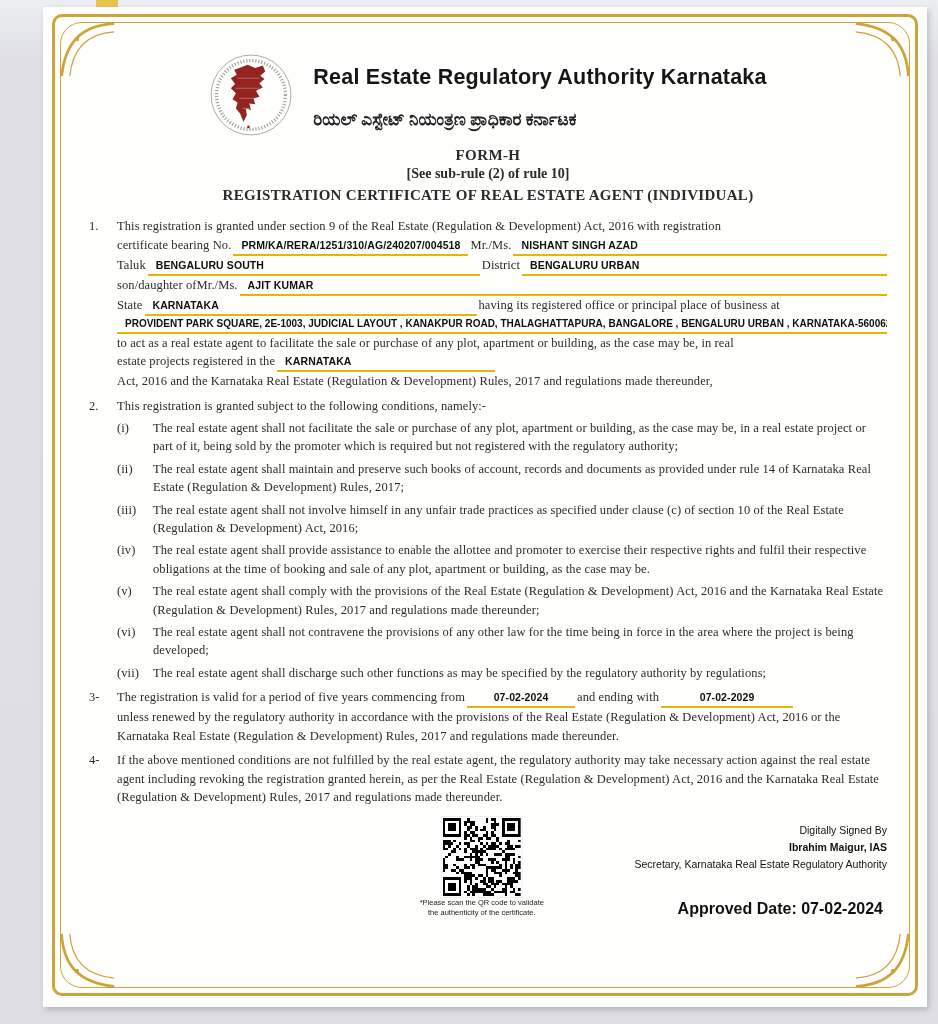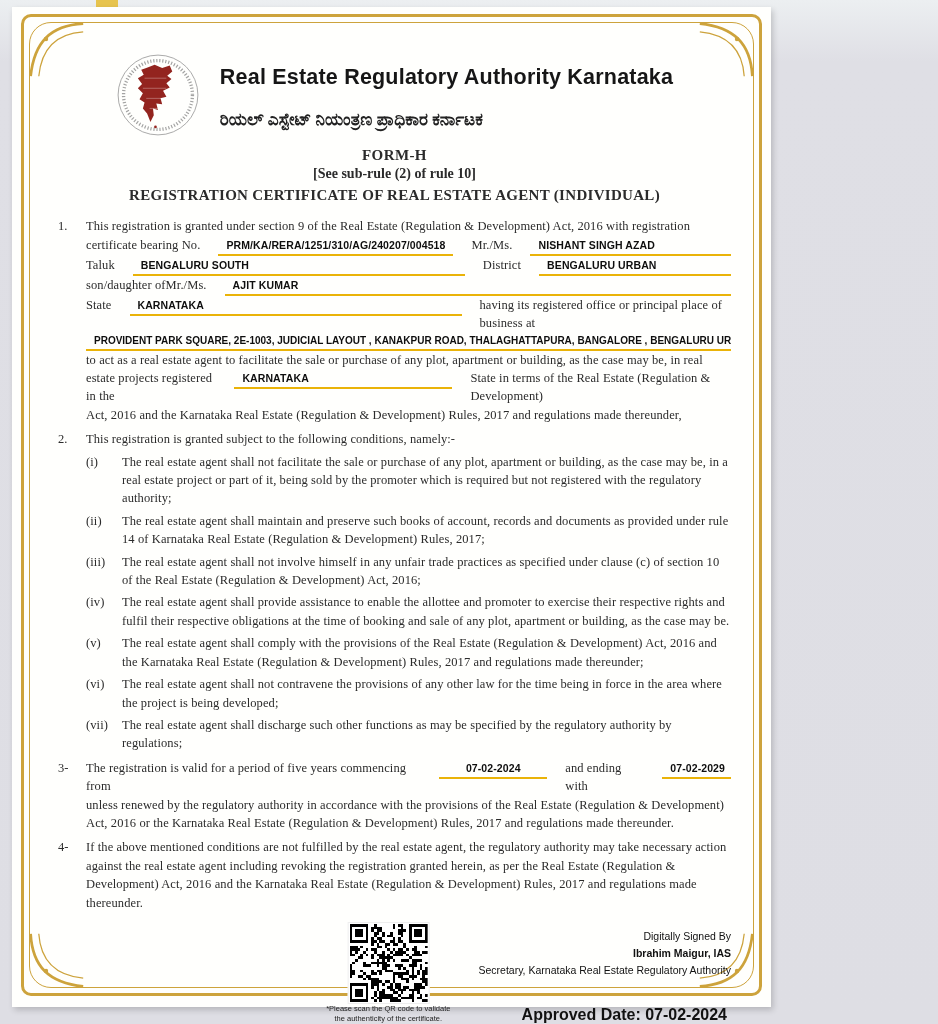--- a/index.html
+++ b/index.html
@@ -8,21 +8,21 @@
     width:938px; height:1024px;
     background:#e0e0e6;
     font-family:"Liberation Serif", serif;
     color:#2b2b2b;
     overflow:hidden;
   }
   .canvas { position:relative; width:938px; height:1024px; background:linear-gradient(180deg,#eceff1 0%, #dfdfe5 6%, #dedee4 100%); }
   .scan-tab { position:absolute; left:96px; top:0; width:22px; height:7px; background:#e7c44e; }
 
   .paper {
-    position:absolute; left:12px; top:7px; width:759px; height:1000px;
+    position:absolute; left:43px; top:7px; width:884px; height:1000px;
     background:#fffffd;
     box-shadow: 2px 3px 6px rgba(0,0,0,0.18);
   }
   .frame { position:absolute; inset:7px 9px 11px 9px; border:3px solid #cda33c; border-radius:10px; }
   .frame-inner { position:absolute; inset:5px; border:1.5px solid #cda33c; border-radius:22px; }
   .corner { position:absolute; width:58px; height:58px; pointer-events:none; }
   .corner svg { display:block; }
   .corner.tl { left:3px; top:3px; }
   .corner.tr { right:3px; top:3px; transform:rotate(90deg); }
   .corner.br { right:3px; bottom:3px; transform:rotate(180deg); }
@@ -41,21 +41,21 @@
   .form-title { font-weight:bold; font-size:15px; letter-spacing:0.4px; }
   .form-rule { font-weight:bold; font-size:14px; }
   .cert-title { font-weight:bold; font-size:15px; letter-spacing:0.3px; margin-top:1px; }
 
   
   .doc-body { margin-top:12px; font-size:12.5px; line-height:18.4px; letter-spacing:0.1px; }
   .item { display:flex; margin-top:6px; }
   .item .num { width:28px; flex:0 0 28px; }
   .item .ibody { flex:1; min-width:0; }
 
-  .fline { display:flex; align-items:baseline; gap:18px; }
+  .fline { display:flex; align-items:baseline; gap:2px; }
   .field {
     font-family:"Liberation Sans", sans-serif; font-weight:bold;
     font-size:10.5px; color:#0e0e0e;
     border-bottom:2px solid #eab308;
     padding:0 8px 1px 8px; line-height:15px;
     white-space:nowrap; overflow:hidden;
   }
   .grow { flex:1 1 auto; }
   .w330 { flex:0 0 332px; }
   .w210 { flex:0 0 218px; }
@@ -165,21 +165,20 @@
               <span class="field w330">KARNATAKA</span>
               <span>having its registered office or principal place of business at</span>
             </div>
             <div class="fline">
               <span class="field grow addr">PROVIDENT PARK SQUARE, 2E-1003, JUDICIAL LAYOUT , KANAKPUR ROAD, THALAGHATTAPURA, BANGALORE , BENGALURU URBAN , KARNATAKA-560062</span>
             </div>
             <div>to act as a real estate agent to facilitate the sale or purchase of any plot, apartment or building, as the case may  be, in real</div>
             <div class="fline">
               <span>estate projects registered in the</span>
               <span class="field w210">KARNATAKA</span>
-              <span>State in terms of the Real Estate (Regulation &amp; Development)</span>
             </div>
             <div>Act, 2016 and the Karnataka Real Estate (Regulation &amp; Development) Rules, 2017 and regulations made thereunder,</div>
           </div>
         </div>
 
         <div class="item">
           <div class="num">2.</div>
           <div class="ibody">
             <div>This registration is granted subject to the following conditions, namely:-</div>
             <div class="cond">

